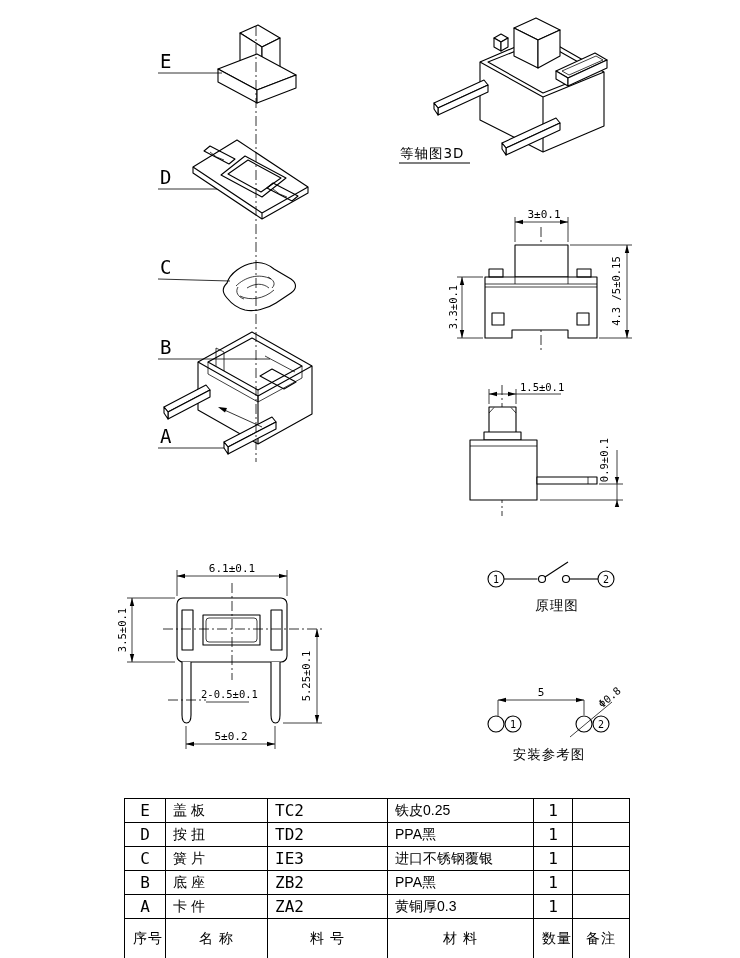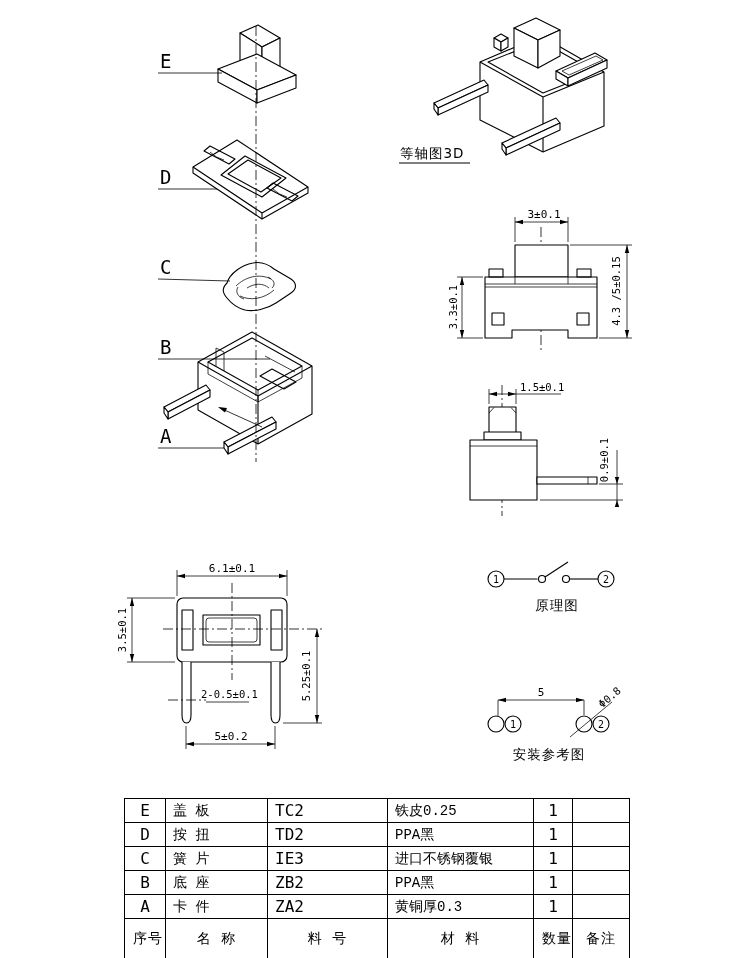--- a/index.html
+++ b/index.html
@@ -19,21 +19,21 @@
   svg text.dim{font-size:11px;}
   svg text.dimr{font-size:10.5px;}
   svg text.cap{font-size:13.5px;font-family:"DejaVu Sans","Liberation Sans",sans-serif;letter-spacing:1px;}
   svg text.pin{font-size:10px;}
 
   #bom-wrap{position:absolute;left:124px;top:798px;}
   table#bom{border-collapse:collapse;table-layout:fixed;width:505px;}
   table#bom td{
     border:1.6px solid #000;height:23px;padding:0 0 0 7px;
     font-size:14px;color:#000;white-space:nowrap;overflow:hidden;
-    font-family:Liberation Mono, monospace;
+    font-family:Liberation Sans, sans-serif;
   }
   table#bom td.c{text-align:center;padding:0;}
   table#bom td.mono{font-family:"DejaVu Sans Mono","Liberation Mono",monospace;font-size:16px;}
   table#bom tr.hdr td{text-align:center;padding:8px;font-size:14px;letter-spacing:1px;}
 </style>
 </head>
 <body>
 
 <svg class="v" style="left:55px;top:15px" width="262" height="460" viewBox="55 15 262 460">
 

